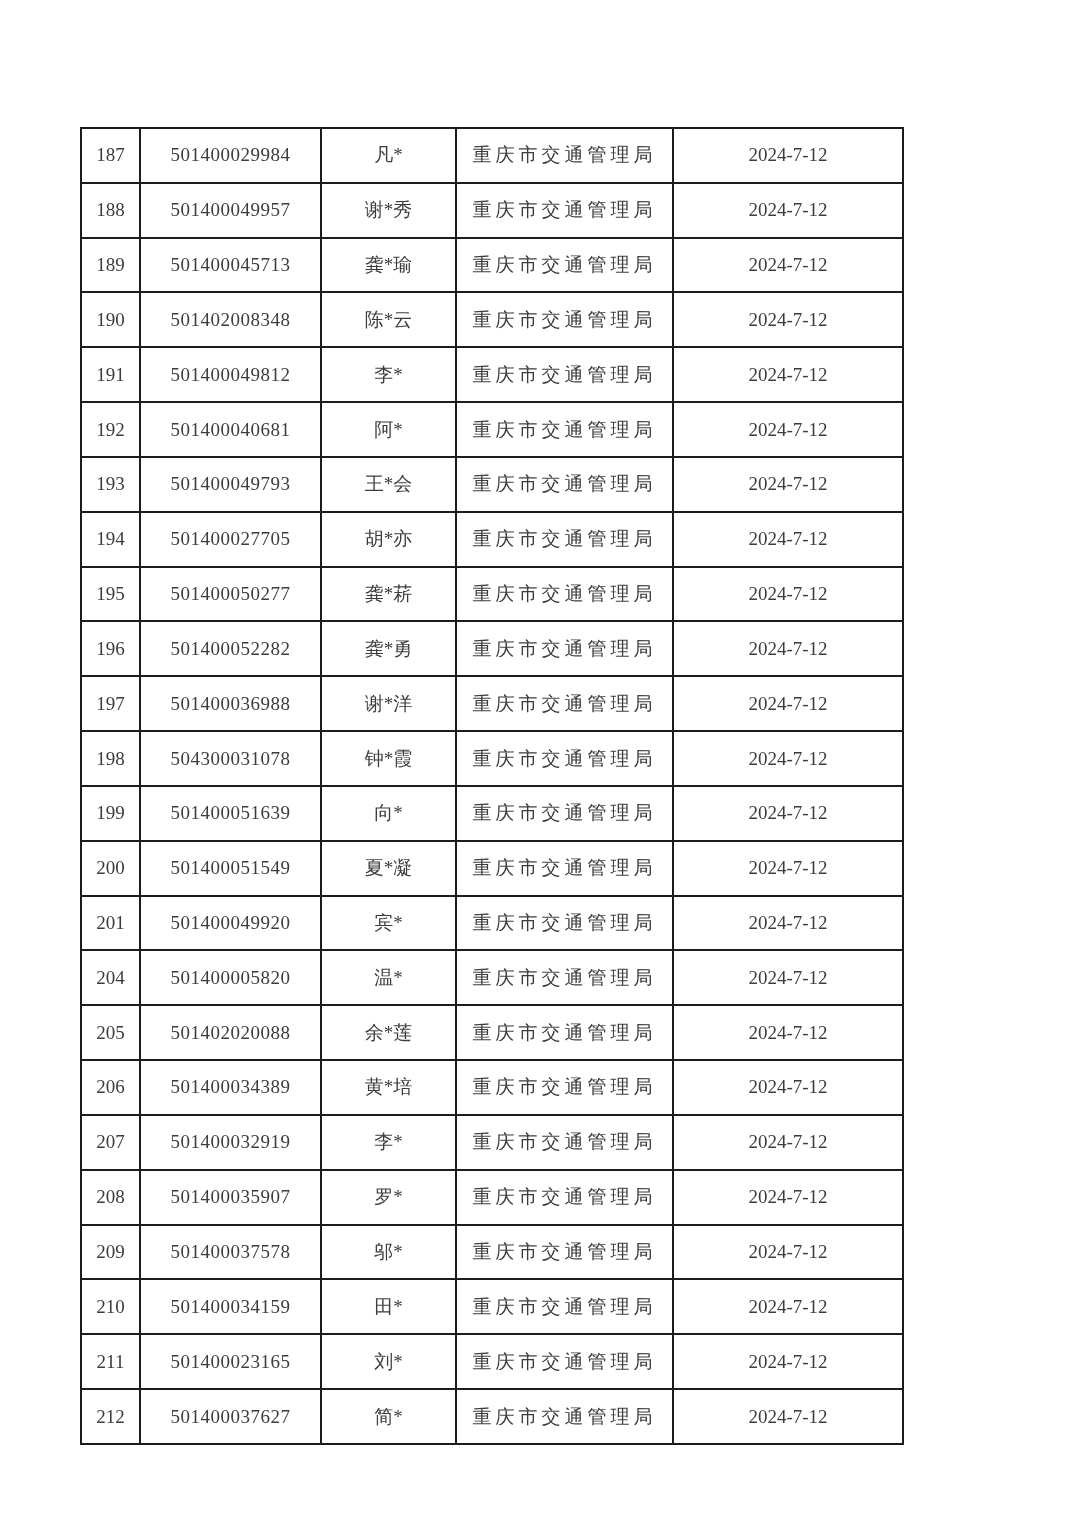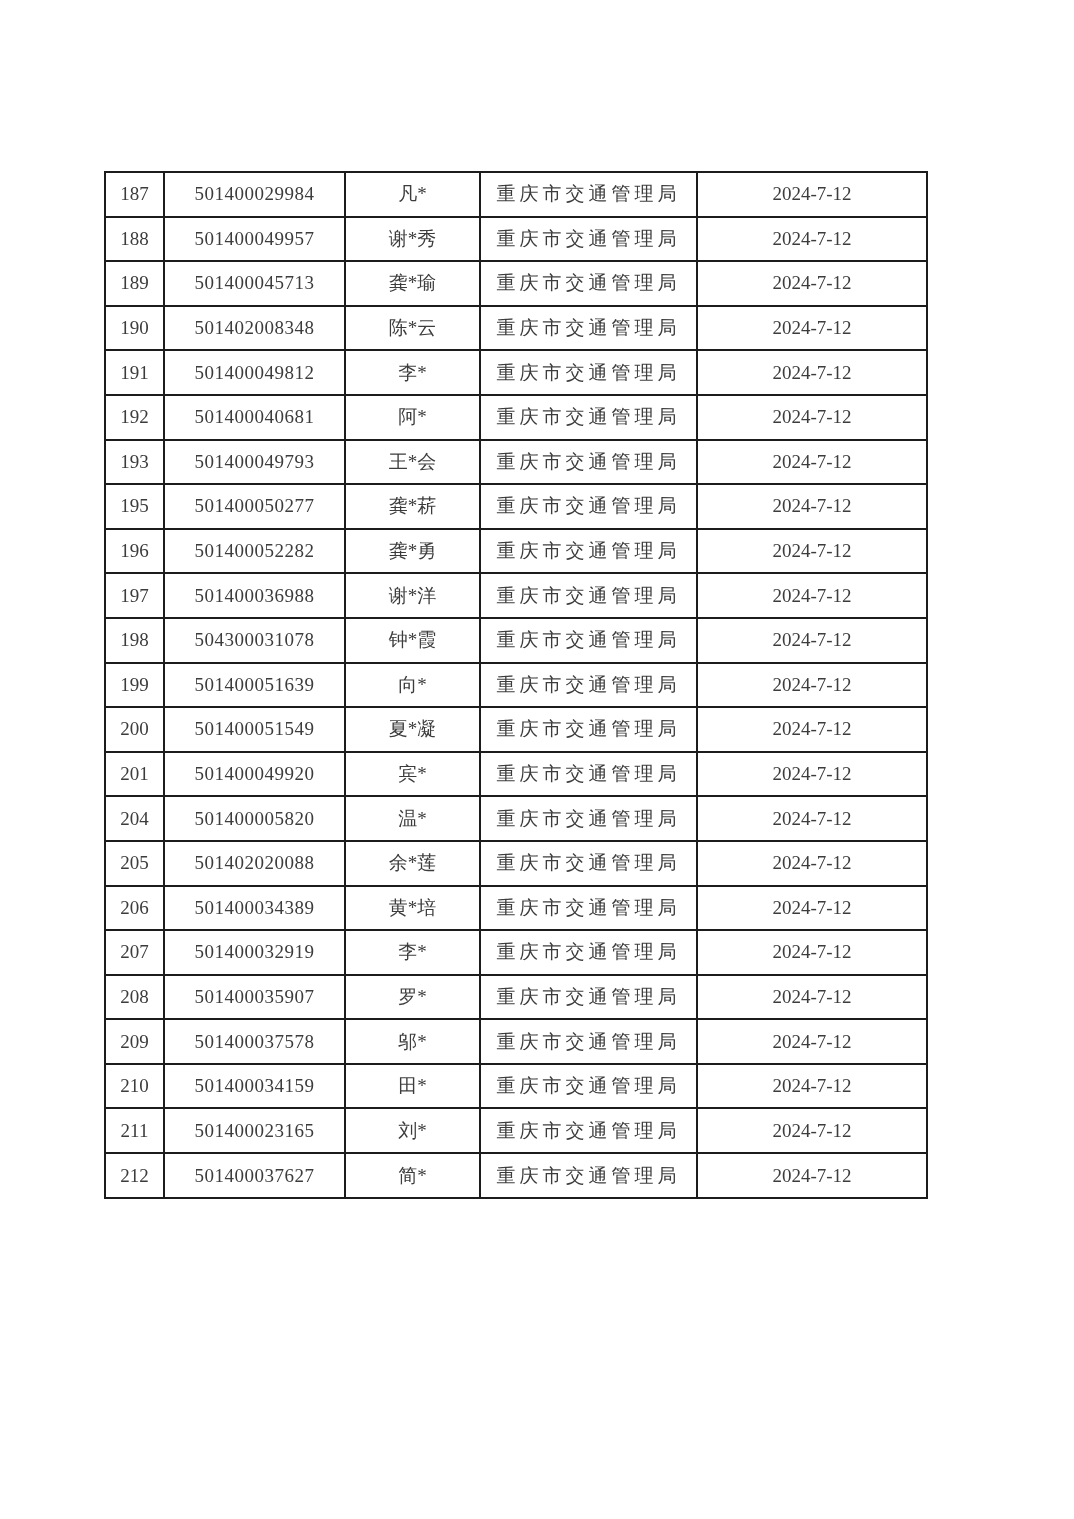--- a/index.html
+++ b/index.html
@@ -15,27 +15,26 @@
   }
   .page {
     position: absolute;
     left: 0; top: 0;
     width: 1074px;
     height: 1519px;
     background: #ffffff;
   }
   table.data-table {
     position: absolute;
-    left: 104px;
+    left: 80px;
     top: 127px;
     width: 822px;
-    height: 1028px;
+    height: 1318px;
     border-collapse: collapse;
     table-layout: fixed;
-    margin-top: 44px;
   }
   table.data-table td {
     border: 2px solid #1c1c1c;
     text-align: center;
     vertical-align: middle;
     font-size: 19px;
     color: #3c3c3c;
     padding: 0;
     overflow: hidden;
     white-space: nowrap;
@@ -103,20 +102,27 @@
           <td class="cell-date">2024-7-12</td>
         </tr>
         <tr>
           <td class="cell-num">193</td>
           <td class="cell-id">501400049793</td>
           <td class="cell-name">王*会</td>
           <td class="cell-org">重庆市交通管理局</td>
           <td class="cell-date">2024-7-12</td>
         </tr>
         <tr>
+          <td class="cell-num">194</td>
+          <td class="cell-id">501400027705</td>
+          <td class="cell-name">胡*亦</td>
+          <td class="cell-org">重庆市交通管理局</td>
+          <td class="cell-date">2024-7-12</td>
+        </tr>
+        <tr>
           <td class="cell-num">195</td>
           <td class="cell-id">501400050277</td>
           <td class="cell-name">龚*菥</td>
           <td class="cell-org">重庆市交通管理局</td>
           <td class="cell-date">2024-7-12</td>
         </tr>
         <tr>
           <td class="cell-num">196</td>
           <td class="cell-id">501400052282</td>
           <td class="cell-name">龚*勇</td>

